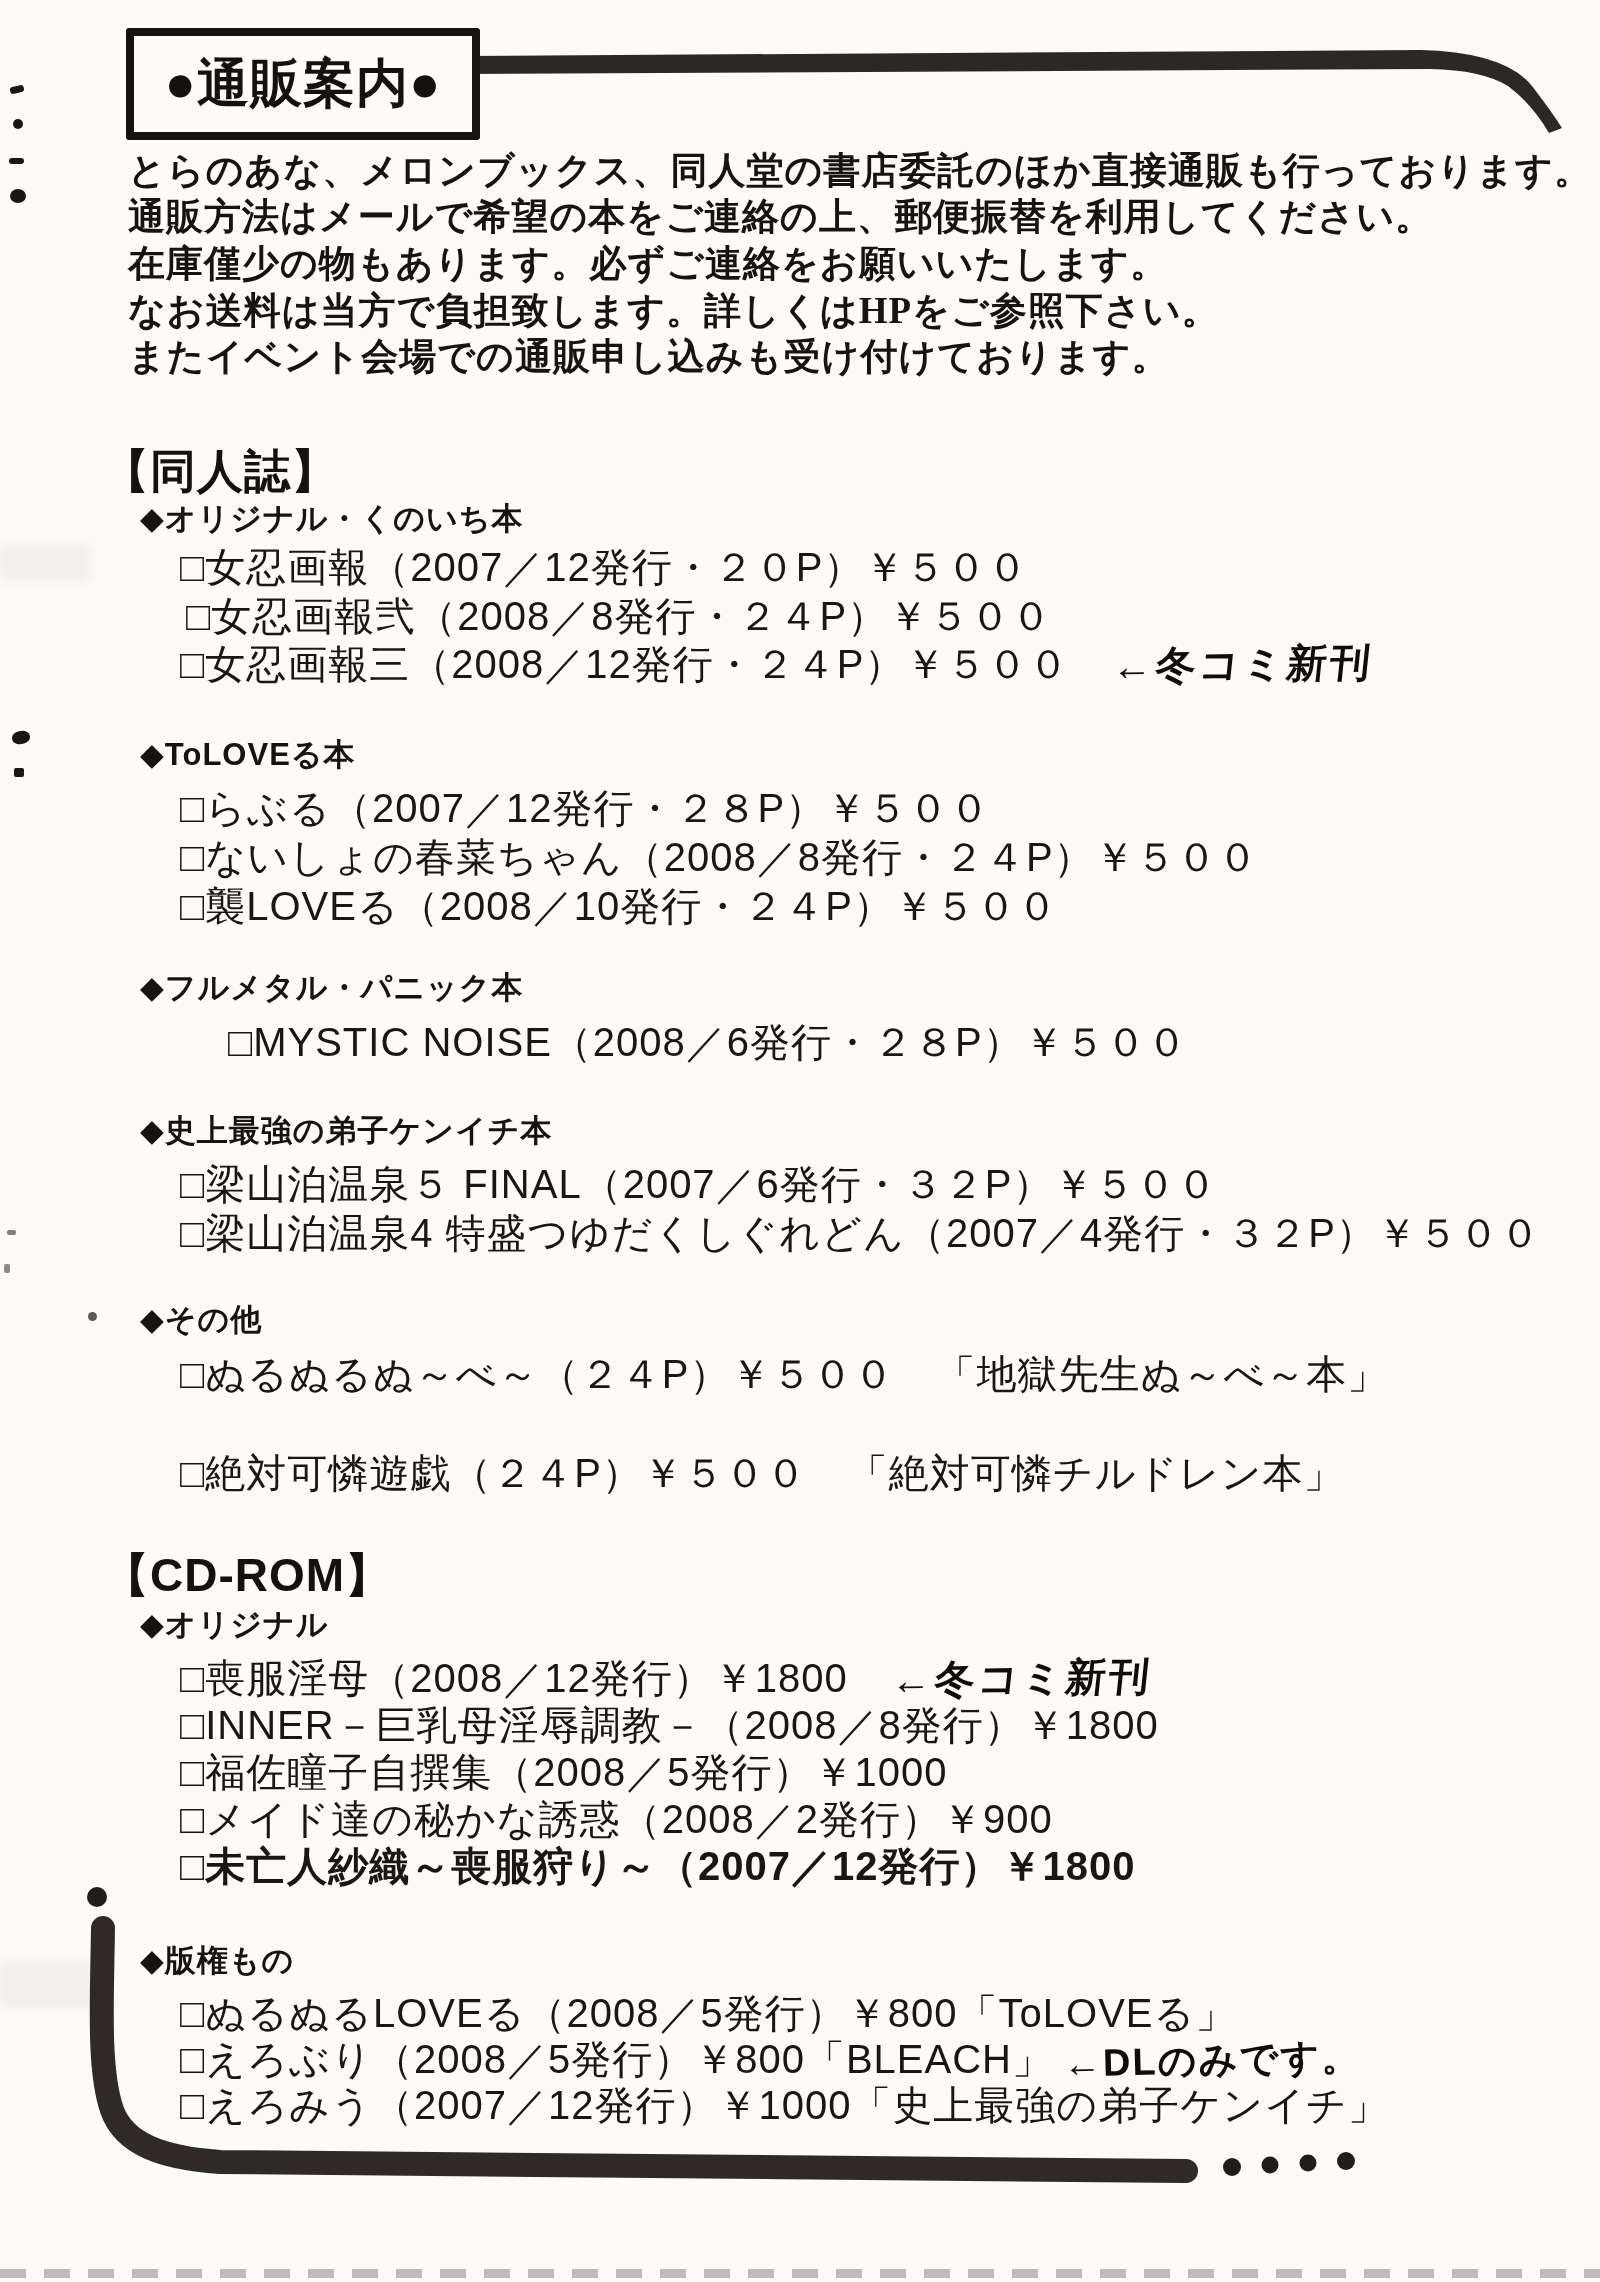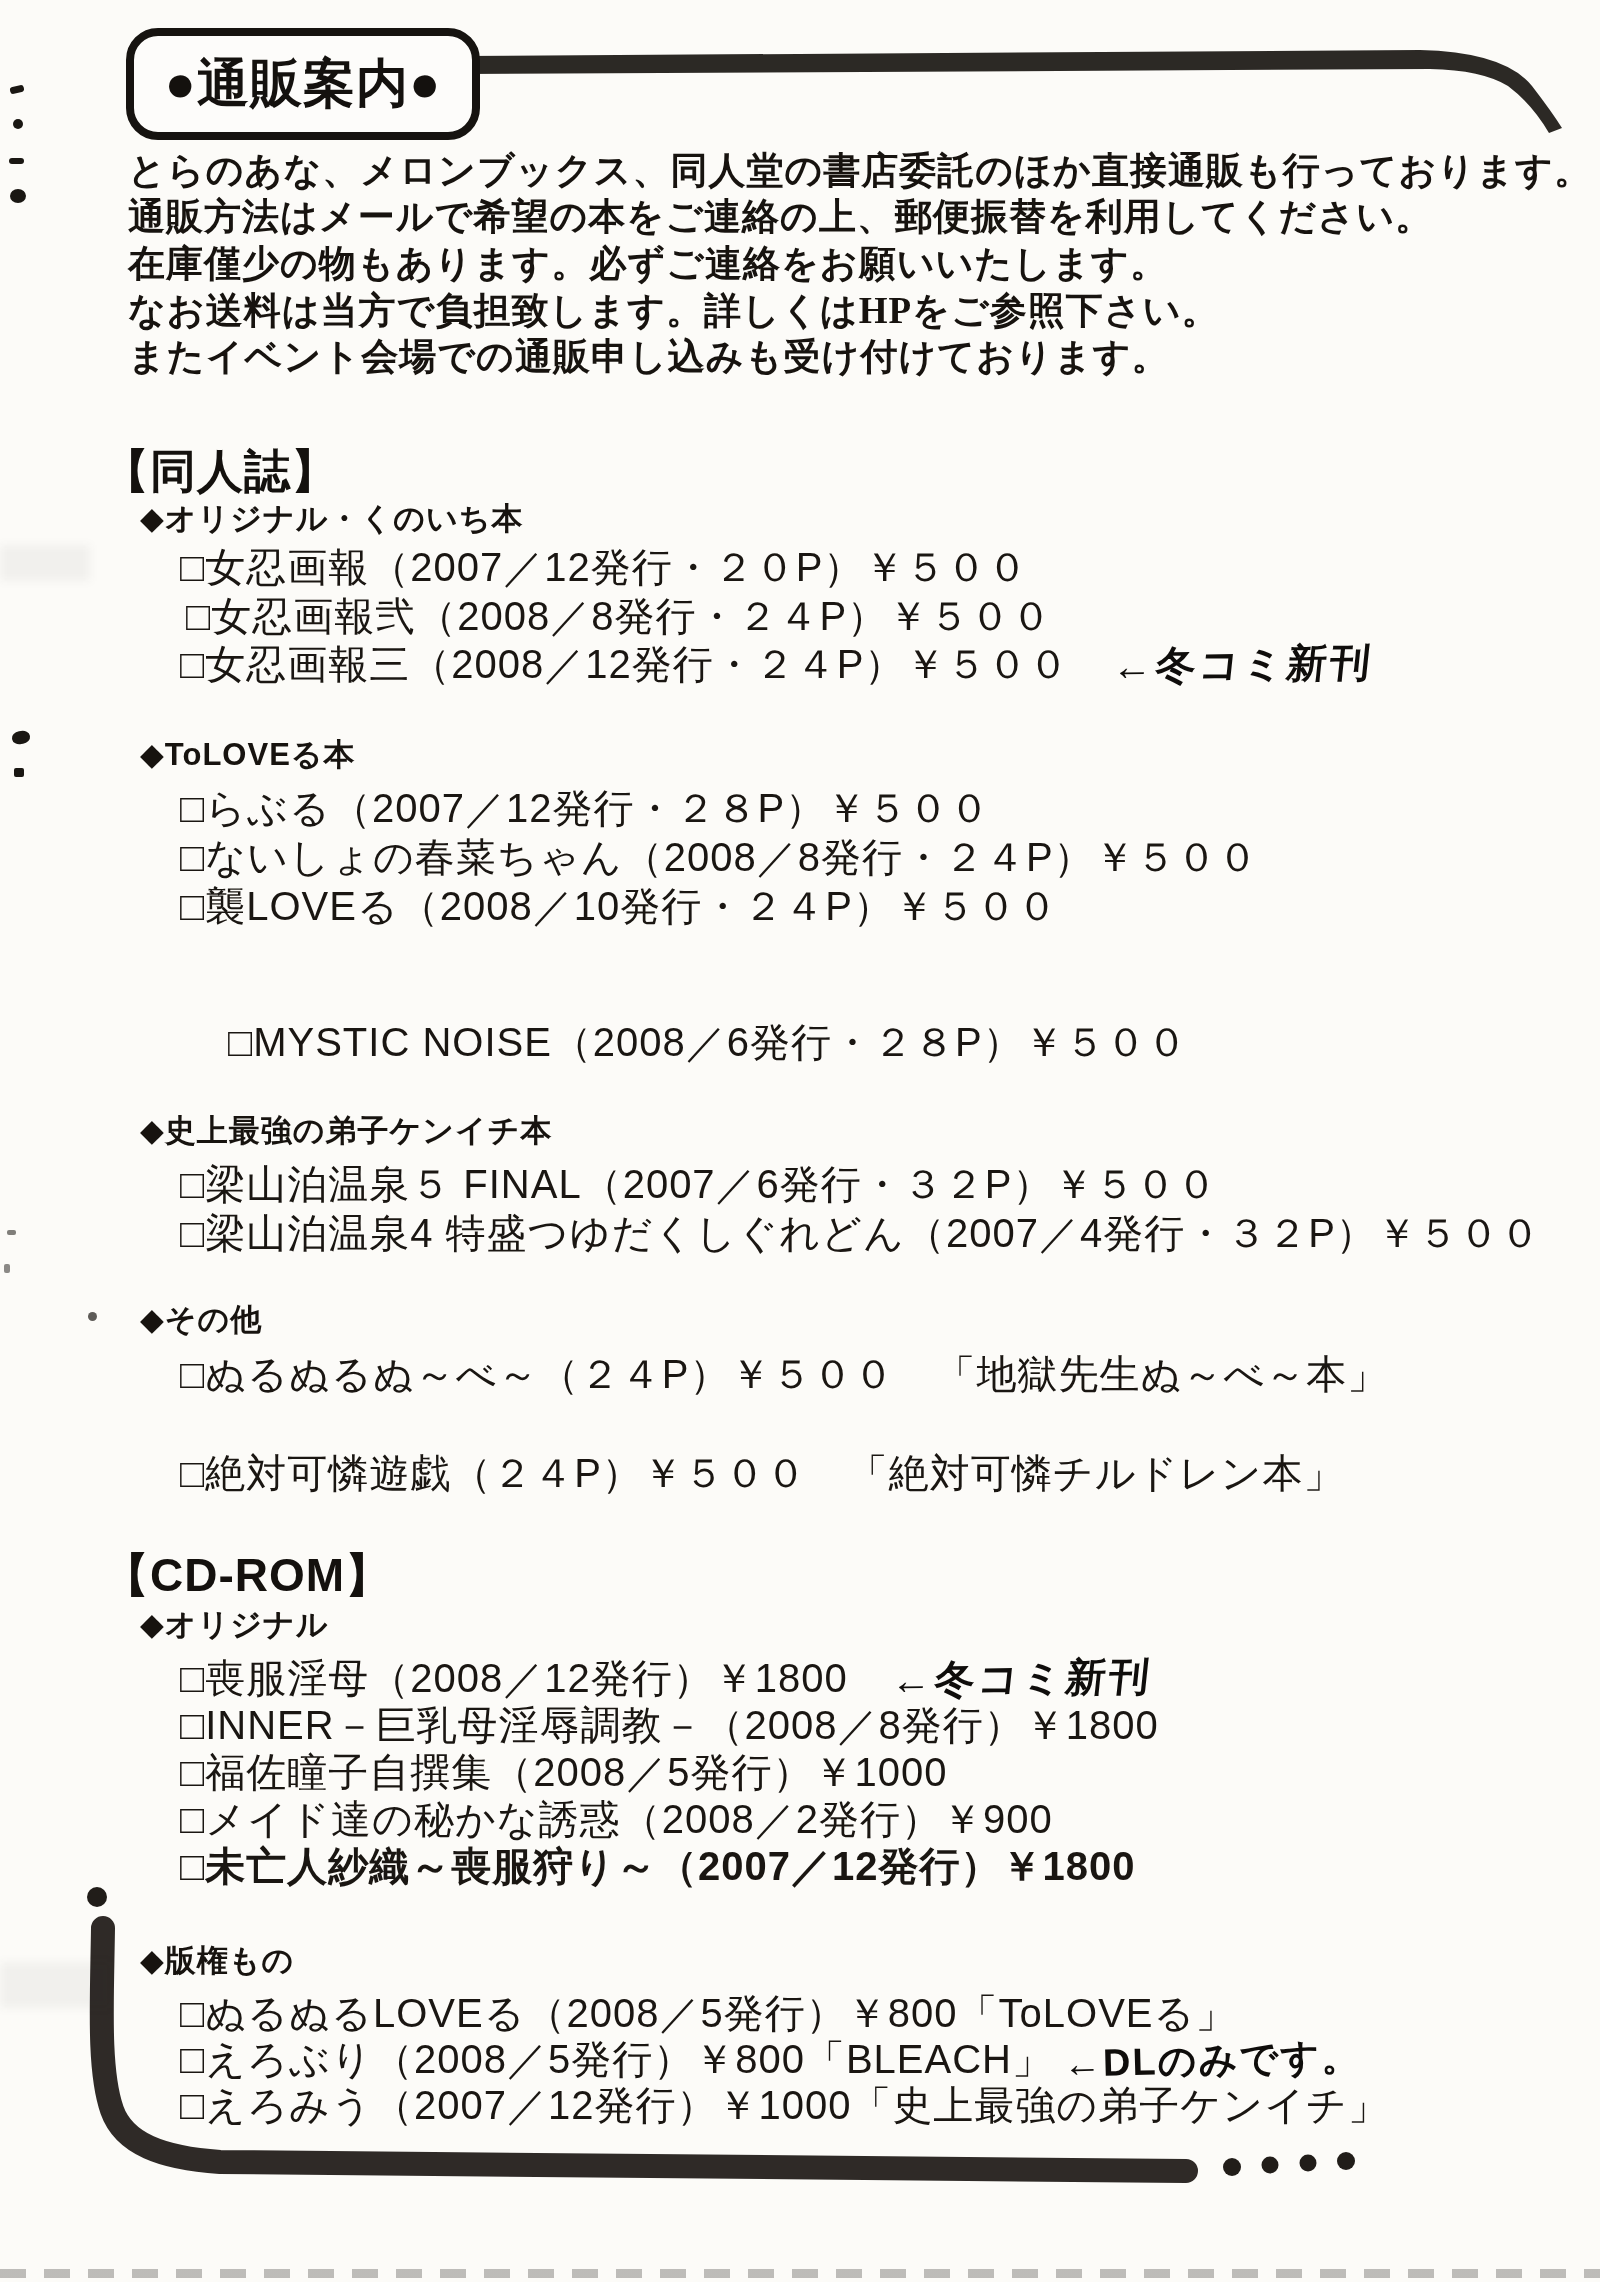--- a/index.html
+++ b/index.html
@@ -11,21 +11,21 @@
     overflow:hidden;
     font-family:"Liberation Sans","DejaVu Sans",sans-serif;
     color:#1b1713;
   }
   .abs{position:absolute;white-space:nowrap;}
   .serif{font-family:"Liberation Serif","DejaVu Serif",serif;}
   .sans{font-family:"Liberation Sans","DejaVu Sans",sans-serif;}
 
   .title-box{
     left:126px;top:28px;width:338px;height:96px;
-    border:8px solid #161310;border-radius:32px;
+    border:8px solid #161310;border-radius:3px;
     background:#fdfcfa;
     display:flex;align-items:center;justify-content:center;
   }
   .title-text{
     font-size:52px;font-weight:bold;letter-spacing:1px;color:#14110e;
   }
 
   .intro-line{
     left:128px;
     font-size:37px;font-weight:bold;letter-spacing:1px;color:#17130f;
@@ -114,20 +114,21 @@
   <div class="abs list-item" style="top:781px;">
     <span>□らぶる（2007／12発行・２８P）￥５００</span>
   </div>
   <div class="abs list-item" style="top:830px;">
     <span>□ないしょの春菜ちゃん（2008／8発行・２４P）￥５００</span>
   </div>
   <div class="abs list-item" style="top:879px;">
     <span>□襲LOVEる（2008／10発行・２４P）￥５００</span>
   </div>
 
+  <div class="abs category-label" style="top:967px;">◆フルメタル・パニック本</div>
   <div class="abs list-item" style="top:1015px;padding-left:48px;">
     <span>□MYSTIC NOISE（2008／6発行・２８P）￥５００</span>
   </div>
 
   <div class="abs category-label" style="top:1110px;">◆史上最強の弟子ケンイチ本</div>
   <div class="abs list-item" style="top:1157px;">
     <span>□梁山泊温泉５ FINAL（2007／6発行・３２P）￥５００</span>
   </div>
   <div class="abs list-item" style="top:1206px;">
     <span>□梁山泊温泉4 特盛つゆだくしぐれどん（2007／4発行・３２P）￥５００</span>

